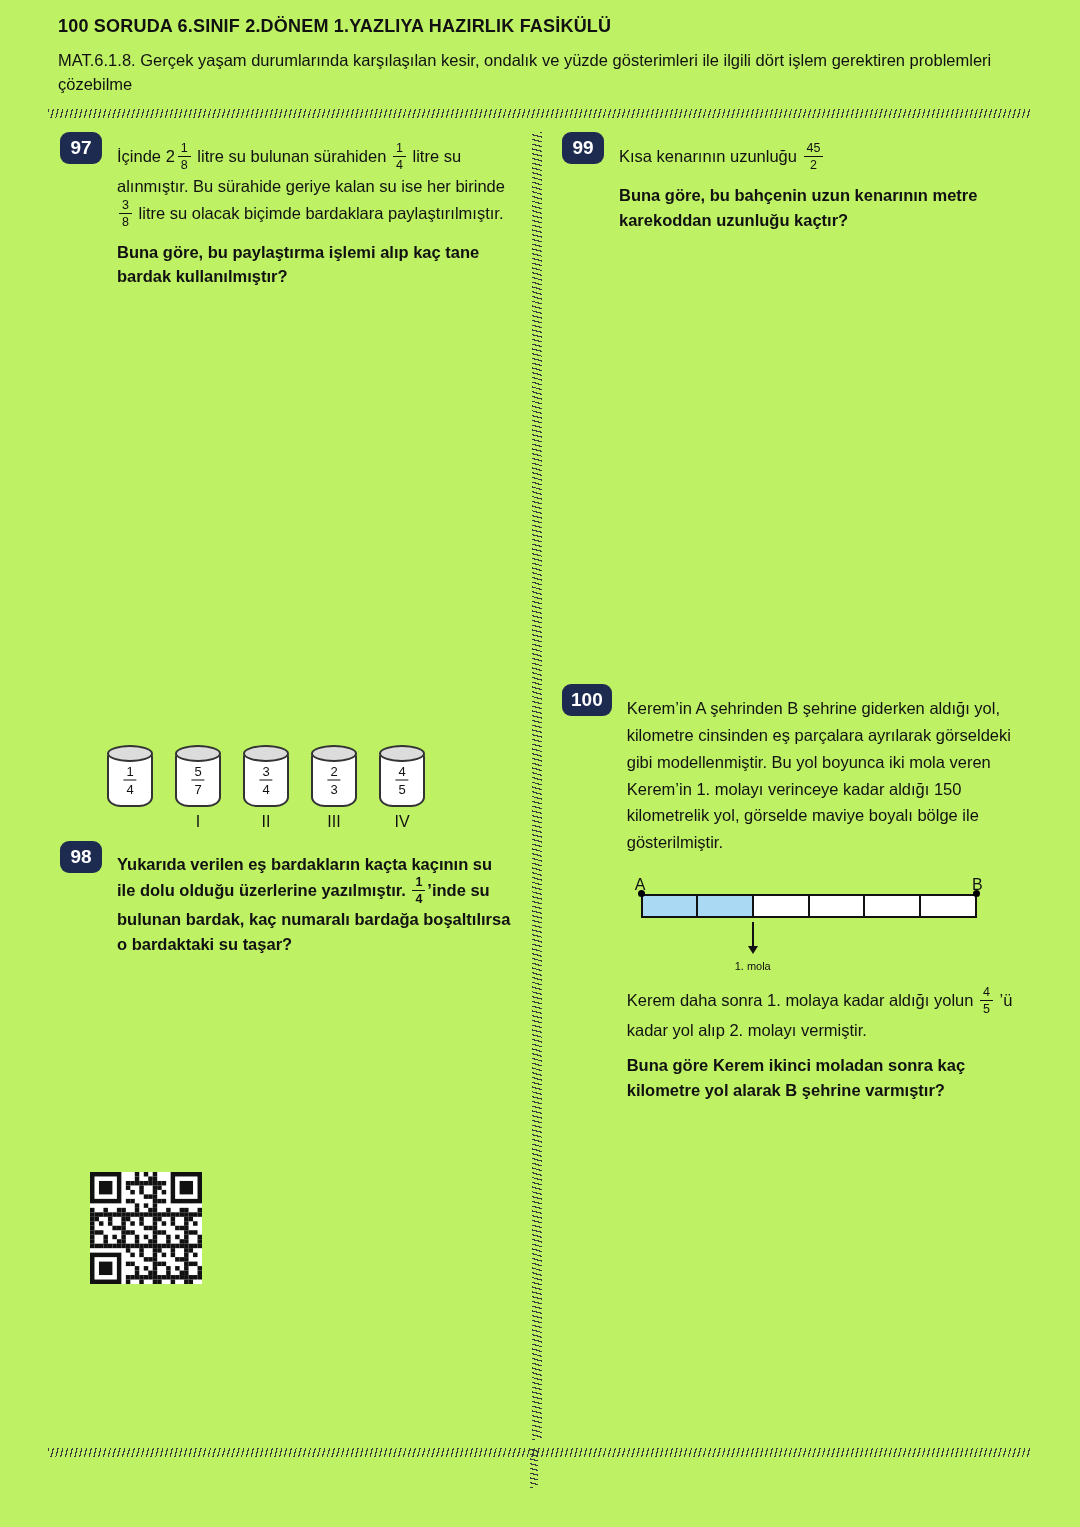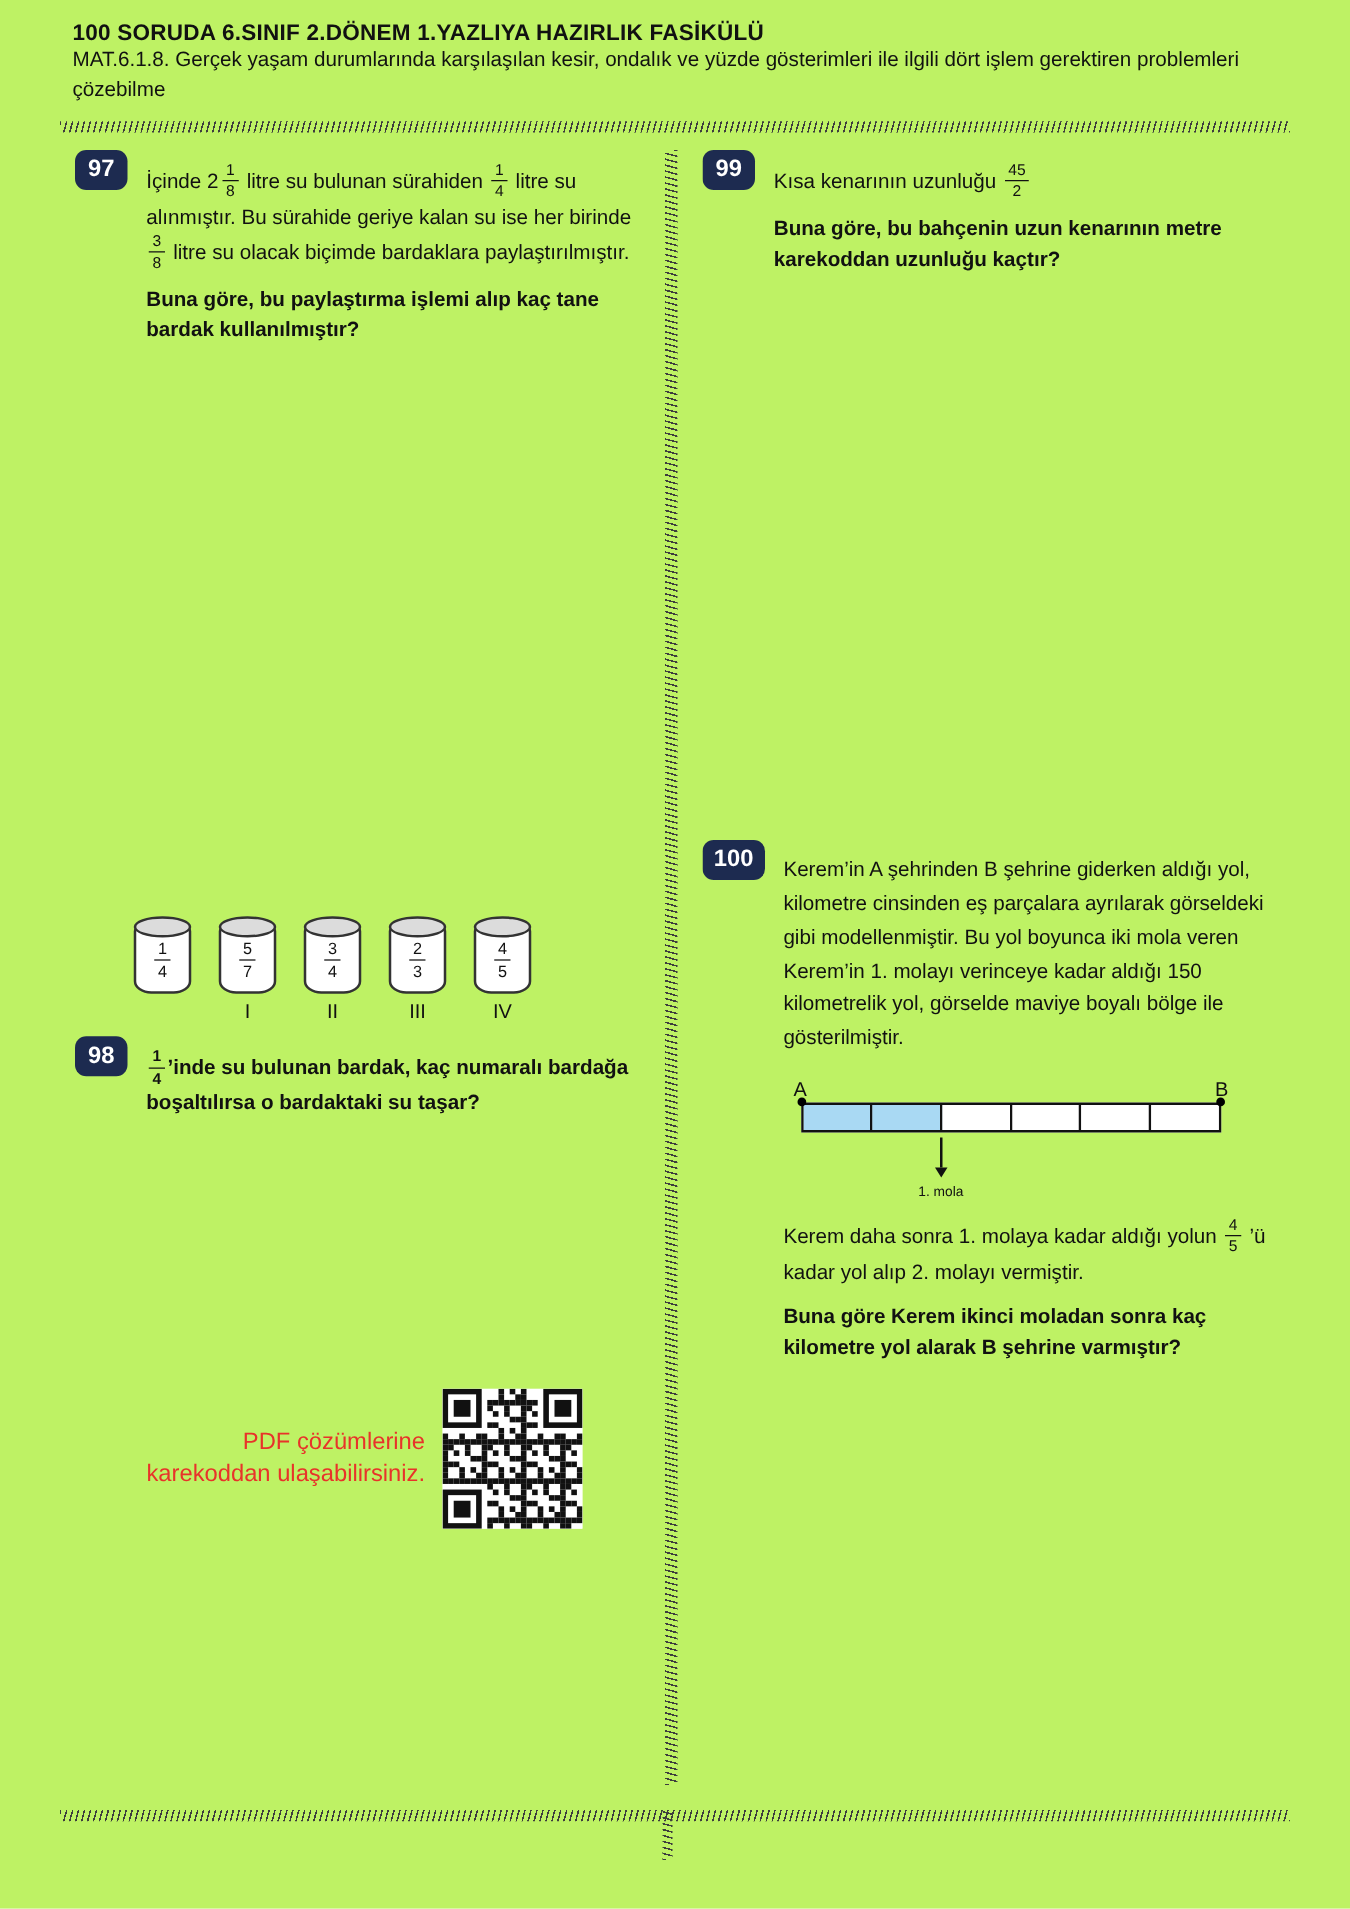--- a/index.html
+++ b/index.html
@@ -2,21 +2,21 @@
 <html><head>
 <meta charset="utf-8">
 <style>
   html,body{margin:0;padding:0;background:#fff;}
   body{width:1080px;height:1527px;position:relative;font-family:"Liberation Sans",sans-serif;color:#111;-webkit-font-smoothing:antialiased;}
   .page{position:relative;width:1080px;height:1527px;overflow:hidden;background:#bef264;}
 
   
   .header{padding:16px 60px 6px 58px;}
   .title{font-size:18px;font-weight:bold;letter-spacing:.2px;}
-  .subtitle{font-size:16.5px;margin-top:0;line-height:1.45;max-width:960px;}
+  .subtitle{font-size:16.5px;margin-top:12px;line-height:1.45;max-width:960px;}
 
   
   .hatch-h{height:9px;margin:6px 48px 0 48px;background:repeating-linear-gradient(105deg,#3d3d3d 0 1.2px,transparent 1.2px 4.6px);}
   .hatch-bottom{position:absolute;left:48px;right:48px;top:1448px;margin:0;}
   .hatch-v{width:10px;background:repeating-linear-gradient(15deg,#3d3d3d 0 1.2px,transparent 1.2px 4.6px);}
   .vdivider-tail{position:absolute;left:530px;top:1448px;height:40px;width:8px;background:repeating-linear-gradient(15deg,#3d3d3d 0 1.2px,transparent 1.2px 4.6px);}
 
   
   .columns{display:flex;height:1322px;padding:14px 56px 0 60px;box-sizing:border-box;}
   .col{overflow:hidden;}
@@ -173,33 +173,30 @@
             </div>
             <div class="cup-label">IV</div>
           </div>
         </div>
       </div>
 
       <div class="question q98-block">
         <span class="qbadge">98</span>
         <div class="qbody">
           <p>
+            <span>Yukarıda verilen eş bardakların kaçta kaçının su ile dolu olduğu üzerlerine yazılmıştır.</span>
             <span class="frac">
                 <span class="num">1</span>
                 <span class="den">4</span>
               </span><span>’inde su bulunan bardak, kaç numaralı bardağa boşaltılırsa o bardaktaki su taşar?</span>
           </p>
         </div>
       </div>
 
       <div class="footer">
-        <div class="pdf-note">
-          <div>PDF çözümlerine</div>
-          <div>karekoddan ulaşabilirsiniz.</div>
-        </div>
         <svg id="qr" class="qr" viewBox="0 0 100 100">
             <rect x="0" y="0" width="100" height="100" fill="#fff"></rect>
             <rect x="40" y="0" width="4" height="4" fill="#111"></rect>
             <rect x="48" y="0" width="4" height="4" fill="#111"></rect>
             <rect x="56" y="0" width="4" height="4" fill="#111"></rect>
             <rect x="40" y="4" width="4" height="4" fill="#111"></rect>
             <rect x="52" y="4" width="4" height="4" fill="#111"></rect>
             <rect x="56" y="4" width="4" height="4" fill="#111"></rect>
             <rect x="32" y="8" width="4" height="4" fill="#111"></rect>
             <rect x="36" y="8" width="4" height="4" fill="#111"></rect>

